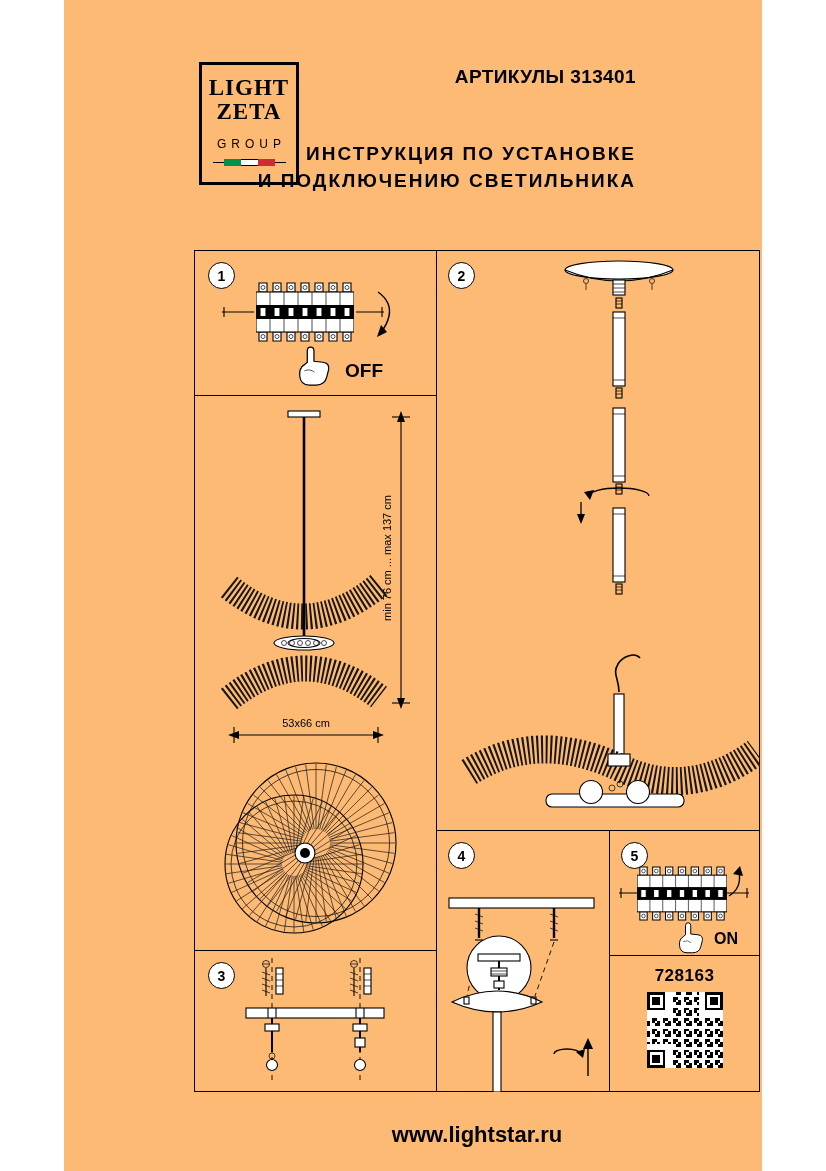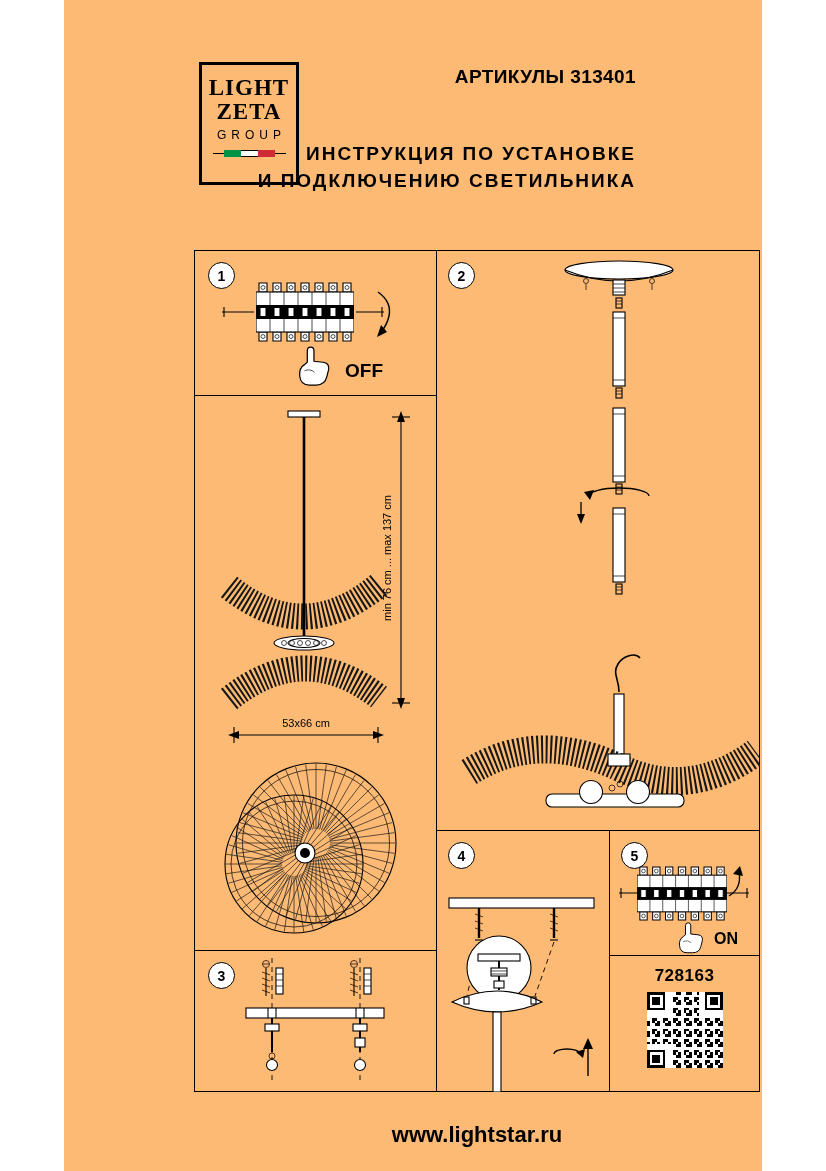--- a/index.html
+++ b/index.html
@@ -2,21 +2,21 @@
 <html><head>
 <meta charset="utf-8">
 <style>
   *{box-sizing:border-box;margin:0;padding:0}
   html,body{background:#fff}
   body{font-family:"Liberation Sans",sans-serif;color:#000}
   .page{position:relative;width:698px;height:1171px;background:#fdba74;overflow:hidden;margin:0 auto}
   
   .logo-box{position:absolute;left:135px;top:62px;width:100px;height:123px;border:3px solid #000;text-align:center;padding-top:11px}
   .logo-w{font-size:23px;font-weight:bold;letter-spacing:1px;line-height:1.05;font-family:"Liberation Serif",serif}
-  .logo-g{font-size:12px;letter-spacing:5px;margin-top:4px;text-indent:5px;font-family:"Liberation Sans",sans-serif}
+  .logo-g{font-size:12px;letter-spacing:5px;margin-top:13px;text-indent:5px;font-family:"Liberation Sans",sans-serif}
   .flag-row{margin-top:8px;display:flex;align-items:center;justify-content:center}
   .flag-rule{width:11px;height:1px;background:#000}
   .flag-seg{width:17px;height:7px}
   .hdr-series{position:absolute;right:126px;top:64px;text-align:right;font-weight:bold;font-size:19px;line-height:25px;letter-spacing:.4px}
   .hdr-instr{position:absolute;right:126px;top:140px;text-align:right;font-weight:bold;font-size:19px;line-height:27px;letter-spacing:2px}
   
   .frame{position:absolute;left:130px;top:250px;width:566px;height:842px;border:1.4px solid #000}
   .divider{position:absolute;background:#000}
   .step-circle{position:absolute;width:27px;height:27px;border:1.5px solid #000;border-radius:50%;display:flex;align-items:center;justify-content:center;font-size:14px;font-weight:bold;background:#fff}
   .cell{position:absolute}

